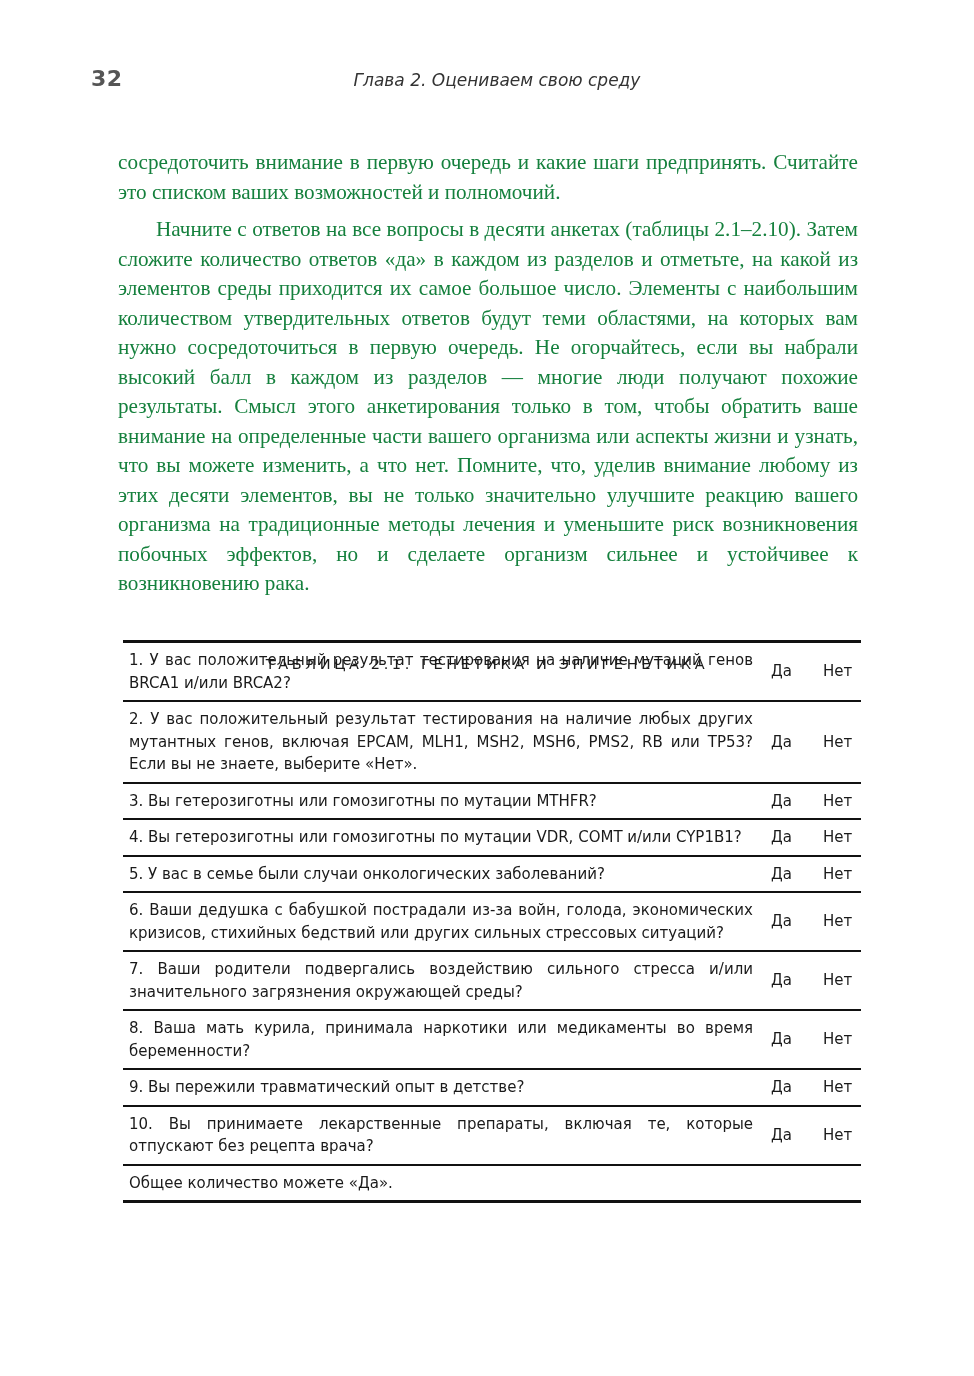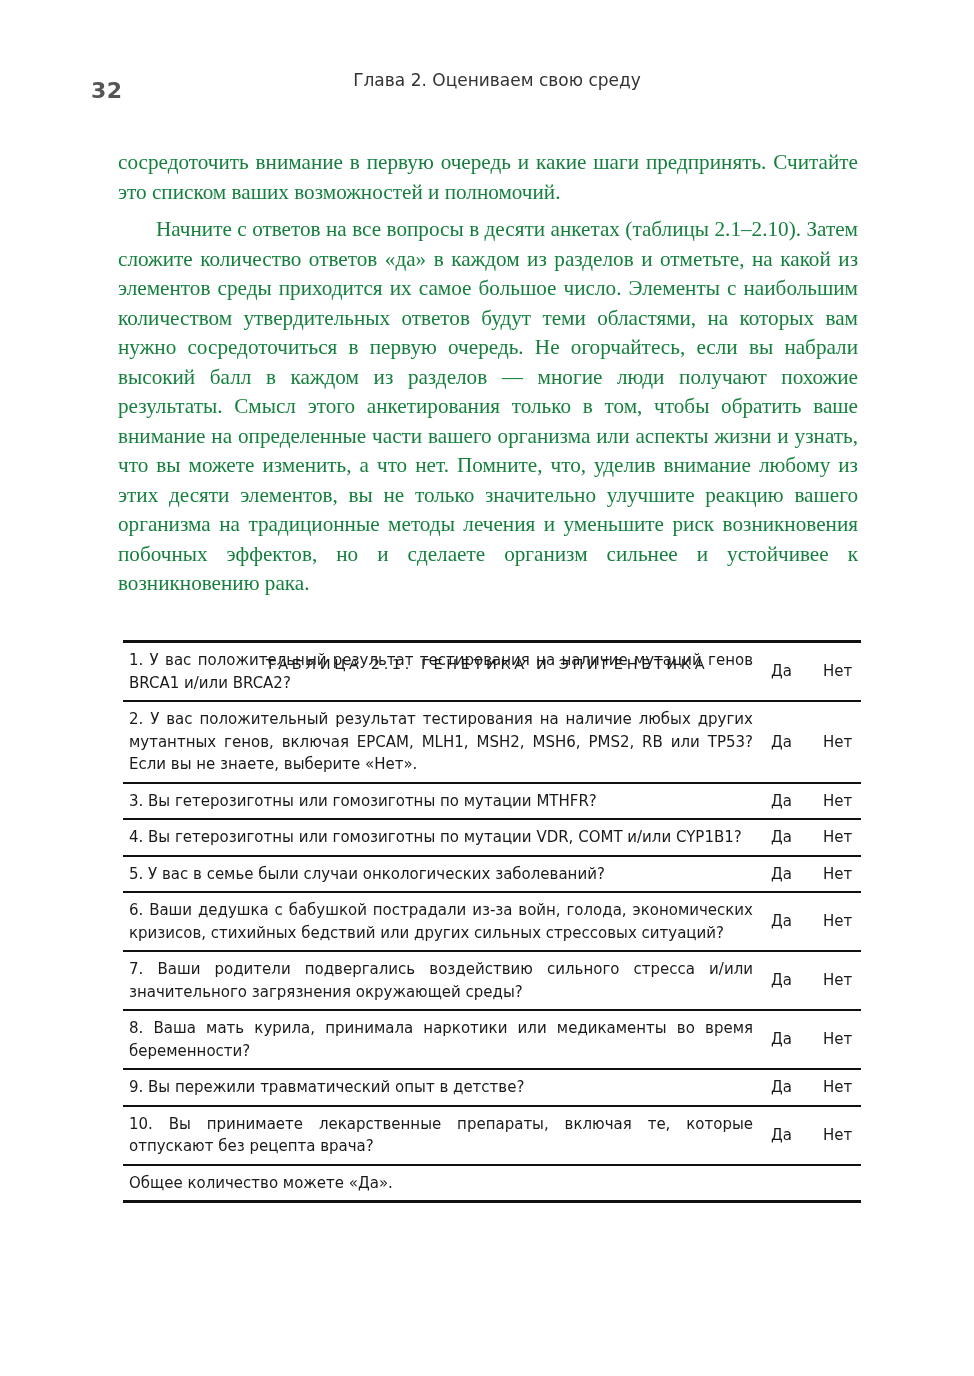--- a/index.html
+++ b/index.html
@@ -1,24 +1,24 @@
 <!DOCTYPE html>
 <html><head>
 <meta charset="utf-8">
 <style>
   html, body { margin: 0; padding: 0; background: #ffffff; }
   body { width: 974px; height: 1376px; position: relative; overflow: hidden; color: #1a1a1a; }
   .page-number {
-    position: absolute; left: 91px; top: 78px;
+    position: absolute; left: 91px; top: 66px;
     font-family: "DejaVu Sans", sans-serif; font-weight: bold; font-size: 22px;
     color: #555555; letter-spacing: 0.5px;
   }
   .running-head {
     position: absolute; left: 0; right: 0; top: 70px; text-align: center;
-    font-family: "DejaVu Sans", sans-serif; font-size: 17px;
+    font-family: "DejaVu Sans", sans-serif; font-style: italic; font-size: 17px;
     color: #333333; padding-left: 20px;
   }
   .body-text {
     position: absolute; left: 118px; width: 740px; top: 148px;
     font-family: "Liberation Serif", serif; font-size: 21.2px; line-height: 29.5px;
     text-align: justify; color: #15803d;
   }
   .body-text p { margin: 0 0 8px 0; }
   .body-text p.indent { text-indent: 38px; }
   .table-caption {

